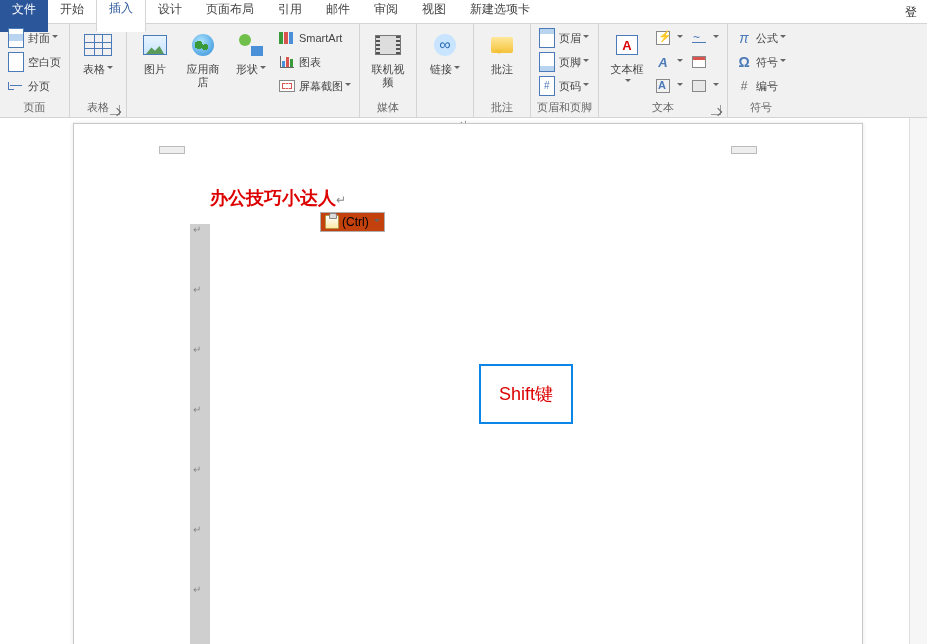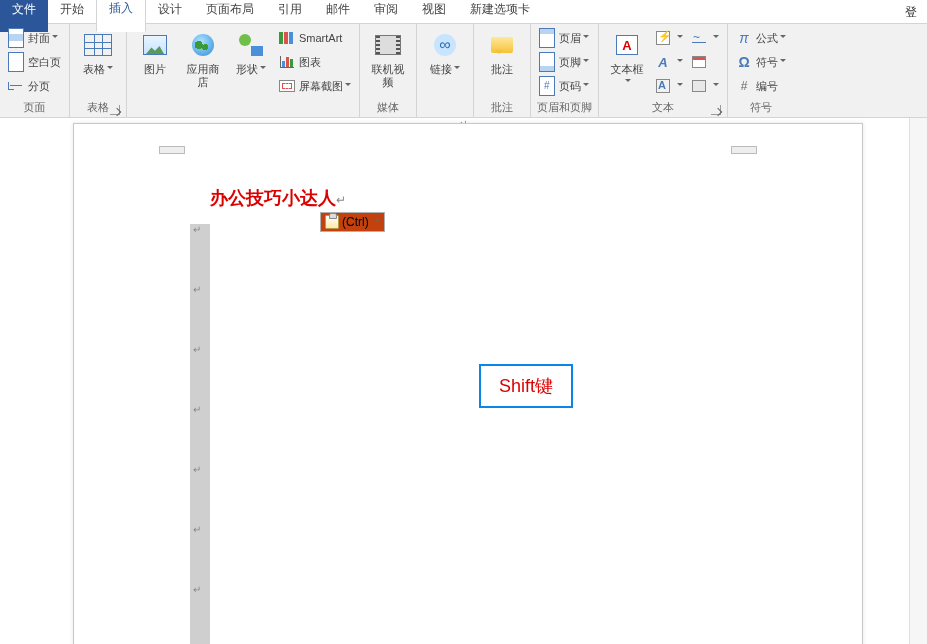--- a/index.html
+++ b/index.html
@@ -42,21 +42,21 @@
 .doc-text { position: absolute; left: 116px; top: 62px; font-size: 18px; font-weight: bold; color: #d00; font-family: "SimSun", serif; margin-left: 20px; }
 .newline-mark { color: #888; font-size: 10px; position: absolute; left: 50%; top: 0; transform: translateX(-50%); }
 
 .paste-tag { position: absolute; left: 246px; top: 88px; border: 1px solid #b0b0b0; background: #c2410c; padding: 2px 4px; display: flex; align-items: center; gap: 3px; cursor: pointer; }
 .paste-tag .clip { width: 14px; height: 14px; background: linear-gradient(#fff,#ffe9a8); border: 1px solid #b89b4a; border-radius: 1px; position: relative; }
 .paste-tag .clip::before { content: ""; position: absolute; top: -3px; left: 3px; width: 6px; height: 4px; border: 1px solid #888; border-radius: 2px 2px 0 0; background: #ddd; }
 
 .grey-col { position: absolute; left: 116px; top: 100px; width: 20px; background: #cfcfcf; height: 520px; }
 .grey-col .pm { position: absolute; left: 3px; color: #888; font-size: 10px; }
 
-.callout { position: absolute; left: 405px; top: 240px; border: 2px solid #0b86e8; background: #fff; padding: 8px 18px; font-size: 18px; color: #d00; font-weight: 500; }
+.callout { position: absolute; left: 405px; top: 240px; border: 2px solid #0b86e8; background: #fff; padding: 16px 18px; font-size: 18px; color: #d00; font-weight: 500; }
 
 
 .ic-table { width: 28px; height: 22px; border: 1px solid #4a7ab8; position: relative; }
 .ic-table::before, .ic-table::after { content: ""; position: absolute; background: #4a7ab8; }
 .ic-table::before { left: 33%; top: 0; bottom: 0; width: 1px; box-shadow: 8px 0 #4a7ab8; }
 .ic-table::after { top: 33%; left: 0; right: 0; height: 1px; box-shadow: 0 6px #4a7ab8; }
 .ic-img { width: 24px; height: 20px; border: 1px solid #4a7ab8; background: linear-gradient(#e8f4ff,#c8e4ff); position: relative; }
 .ic-img::after { content: ""; position: absolute; bottom: 0; left: 2px; right: 2px; height: 8px; background: #5a9a5a; clip-path: polygon(0 100%, 30% 20%, 50% 60%, 75% 0, 100% 100%); }
 .ic-earth { width: 22px; height: 22px; border-radius: 50%; background: radial-gradient(circle at 40% 35%, #aee4ff, #2d8dd8); position: relative; }
 .ic-earth::after { content: ""; position: absolute; inset: 0; background: radial-gradient(circle at 60% 60%, #3a9a3a 0 3px, transparent 3px), radial-gradient(circle at 30% 50%, #3a9a3a 0 4px, transparent 4px); border-radius: 50%; }

